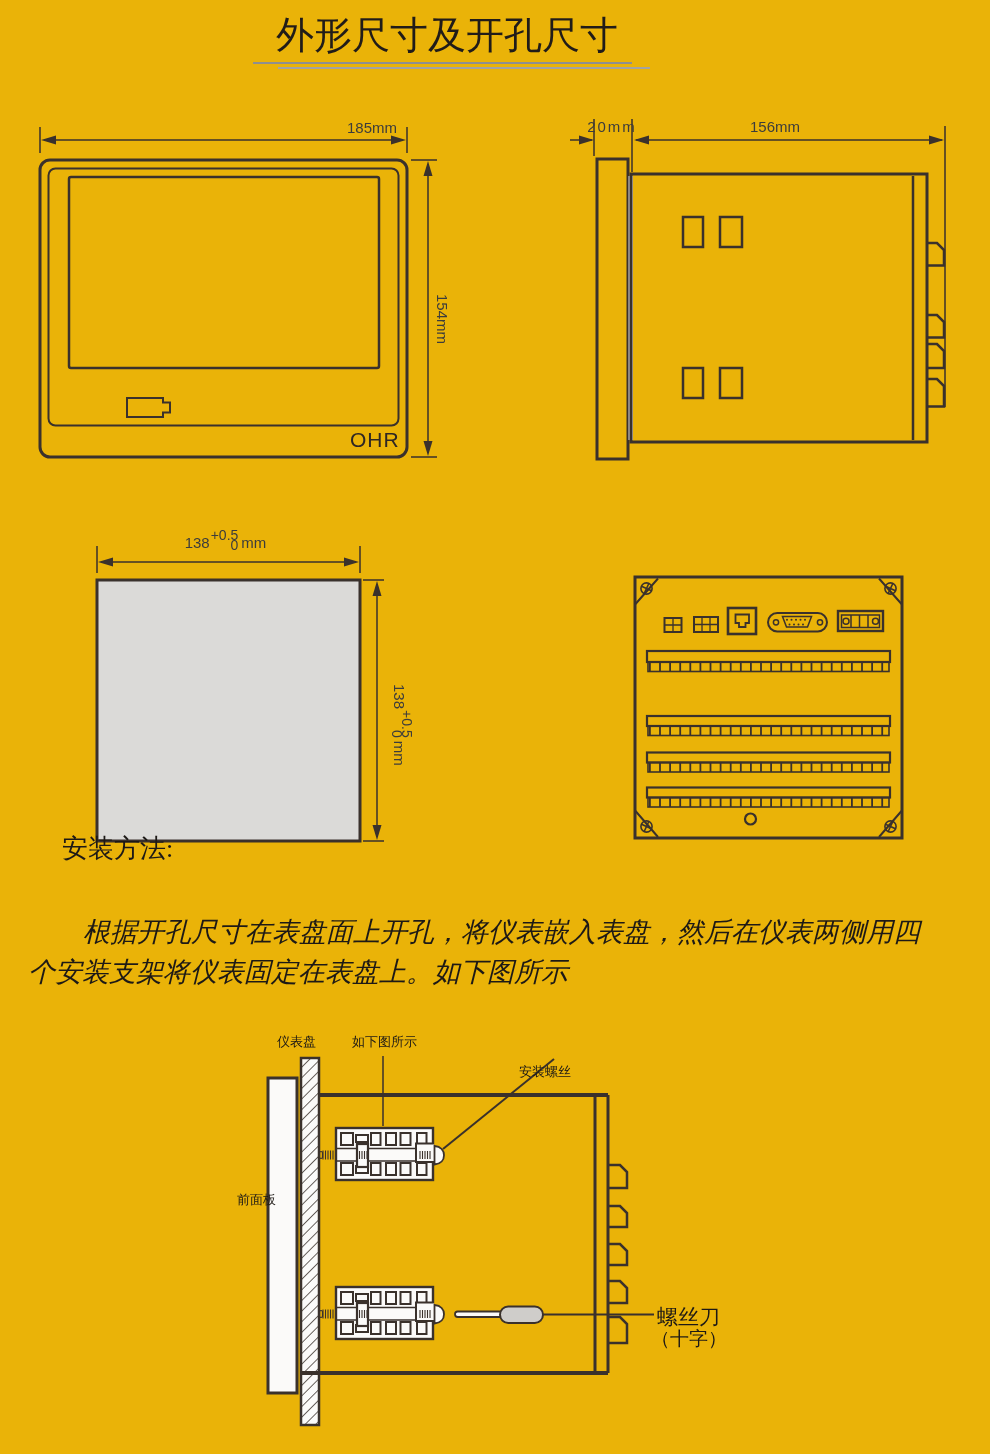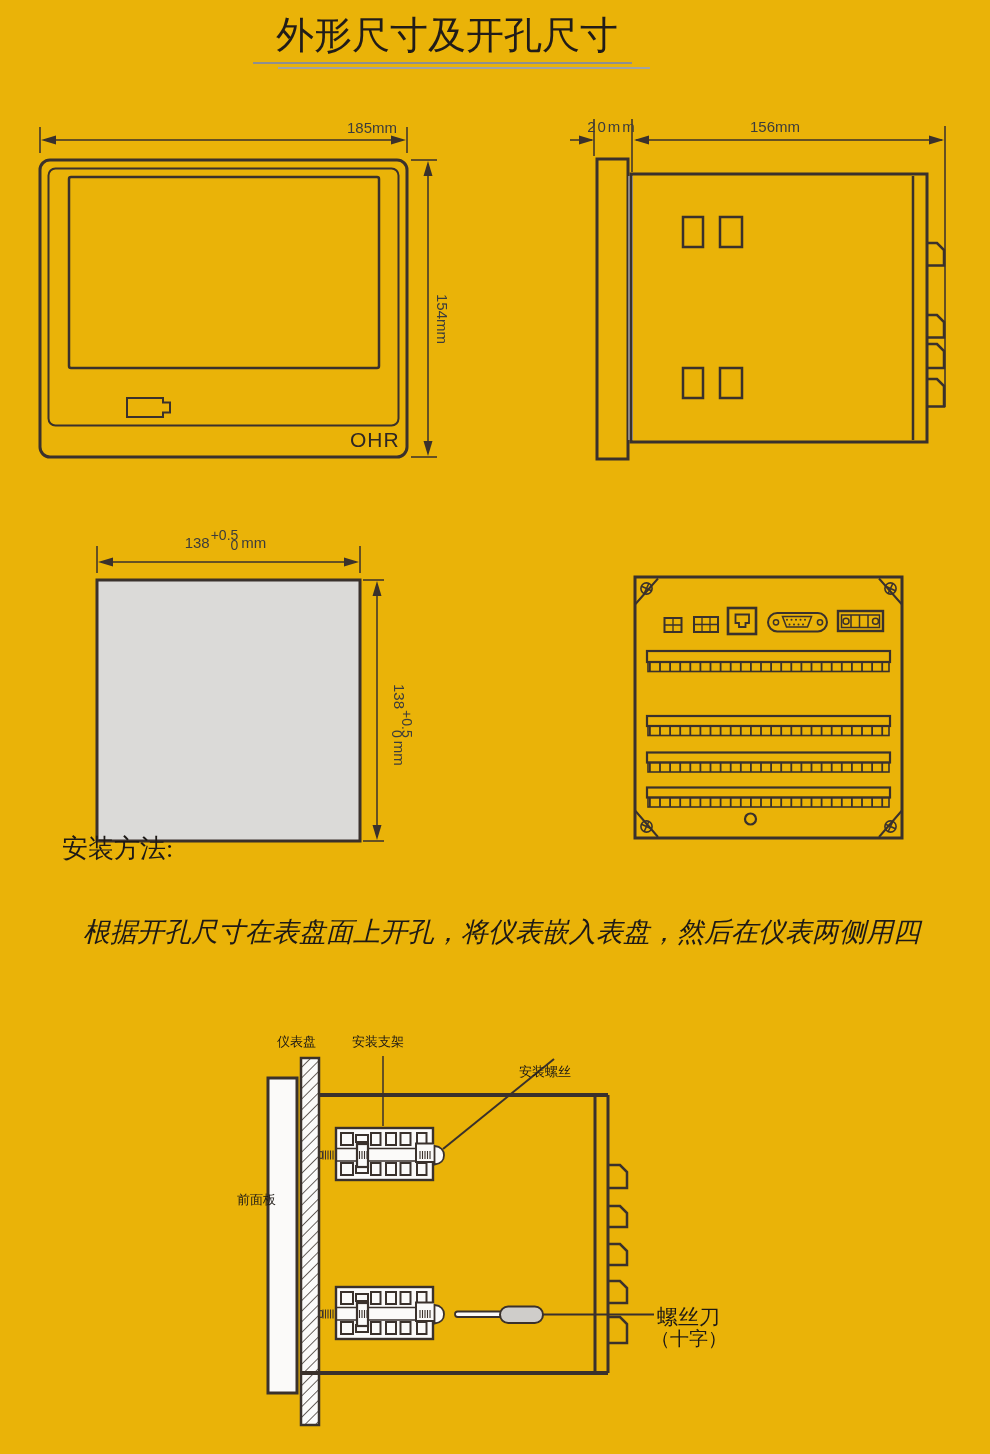--- a/index.html
+++ b/index.html
@@ -221,21 +221,22 @@
       <span>+0.5</span>
       <span>0</span>
     </span>
     <span>mm</span>
   </div>
 
   <div class="ohr">OHR</div>
 
   <div class="heading cjk-serif">安装方法:</div>
   <div class="para cjk-serif" style="left:83px;top:914px;">根据开孔尺寸在表盘面上开孔，将仪表嵌入表盘，然后在仪表两侧用四</div>
+  <div class="para cjk-serif" style="left:28px;top:954px;">个安装支架将仪表固定在表盘上。如下图所示</div>
 
   <div class="dlabel cjk-serif" style="left:277px;top:1033px;">仪表盘</div>
-  <div class="dlabel cjk-serif" style="left:352px;top:1033px;">安装支架</div>
+  <div class="dlabel cjk-serif" style="left:352px;top:1033px;">如下图所示</div>
   <div class="dlabel cjk-serif" style="left:519px;top:1033px;margin-top:30px;">安装螺丝</div>
   <div class="dlabel cjk-serif vstack" style="left:237px;top:1186px;">前面板</div>
   <div class="dlabel cjk-serif" style="left:657px;top:1303px;font-size:21px;">螺丝刀</div>
   <div class="dlabel cjk-serif" style="left:651px;top:1326px;font-size:19px;">（十字）</div>
 
 </div>
 
 </body></html>

